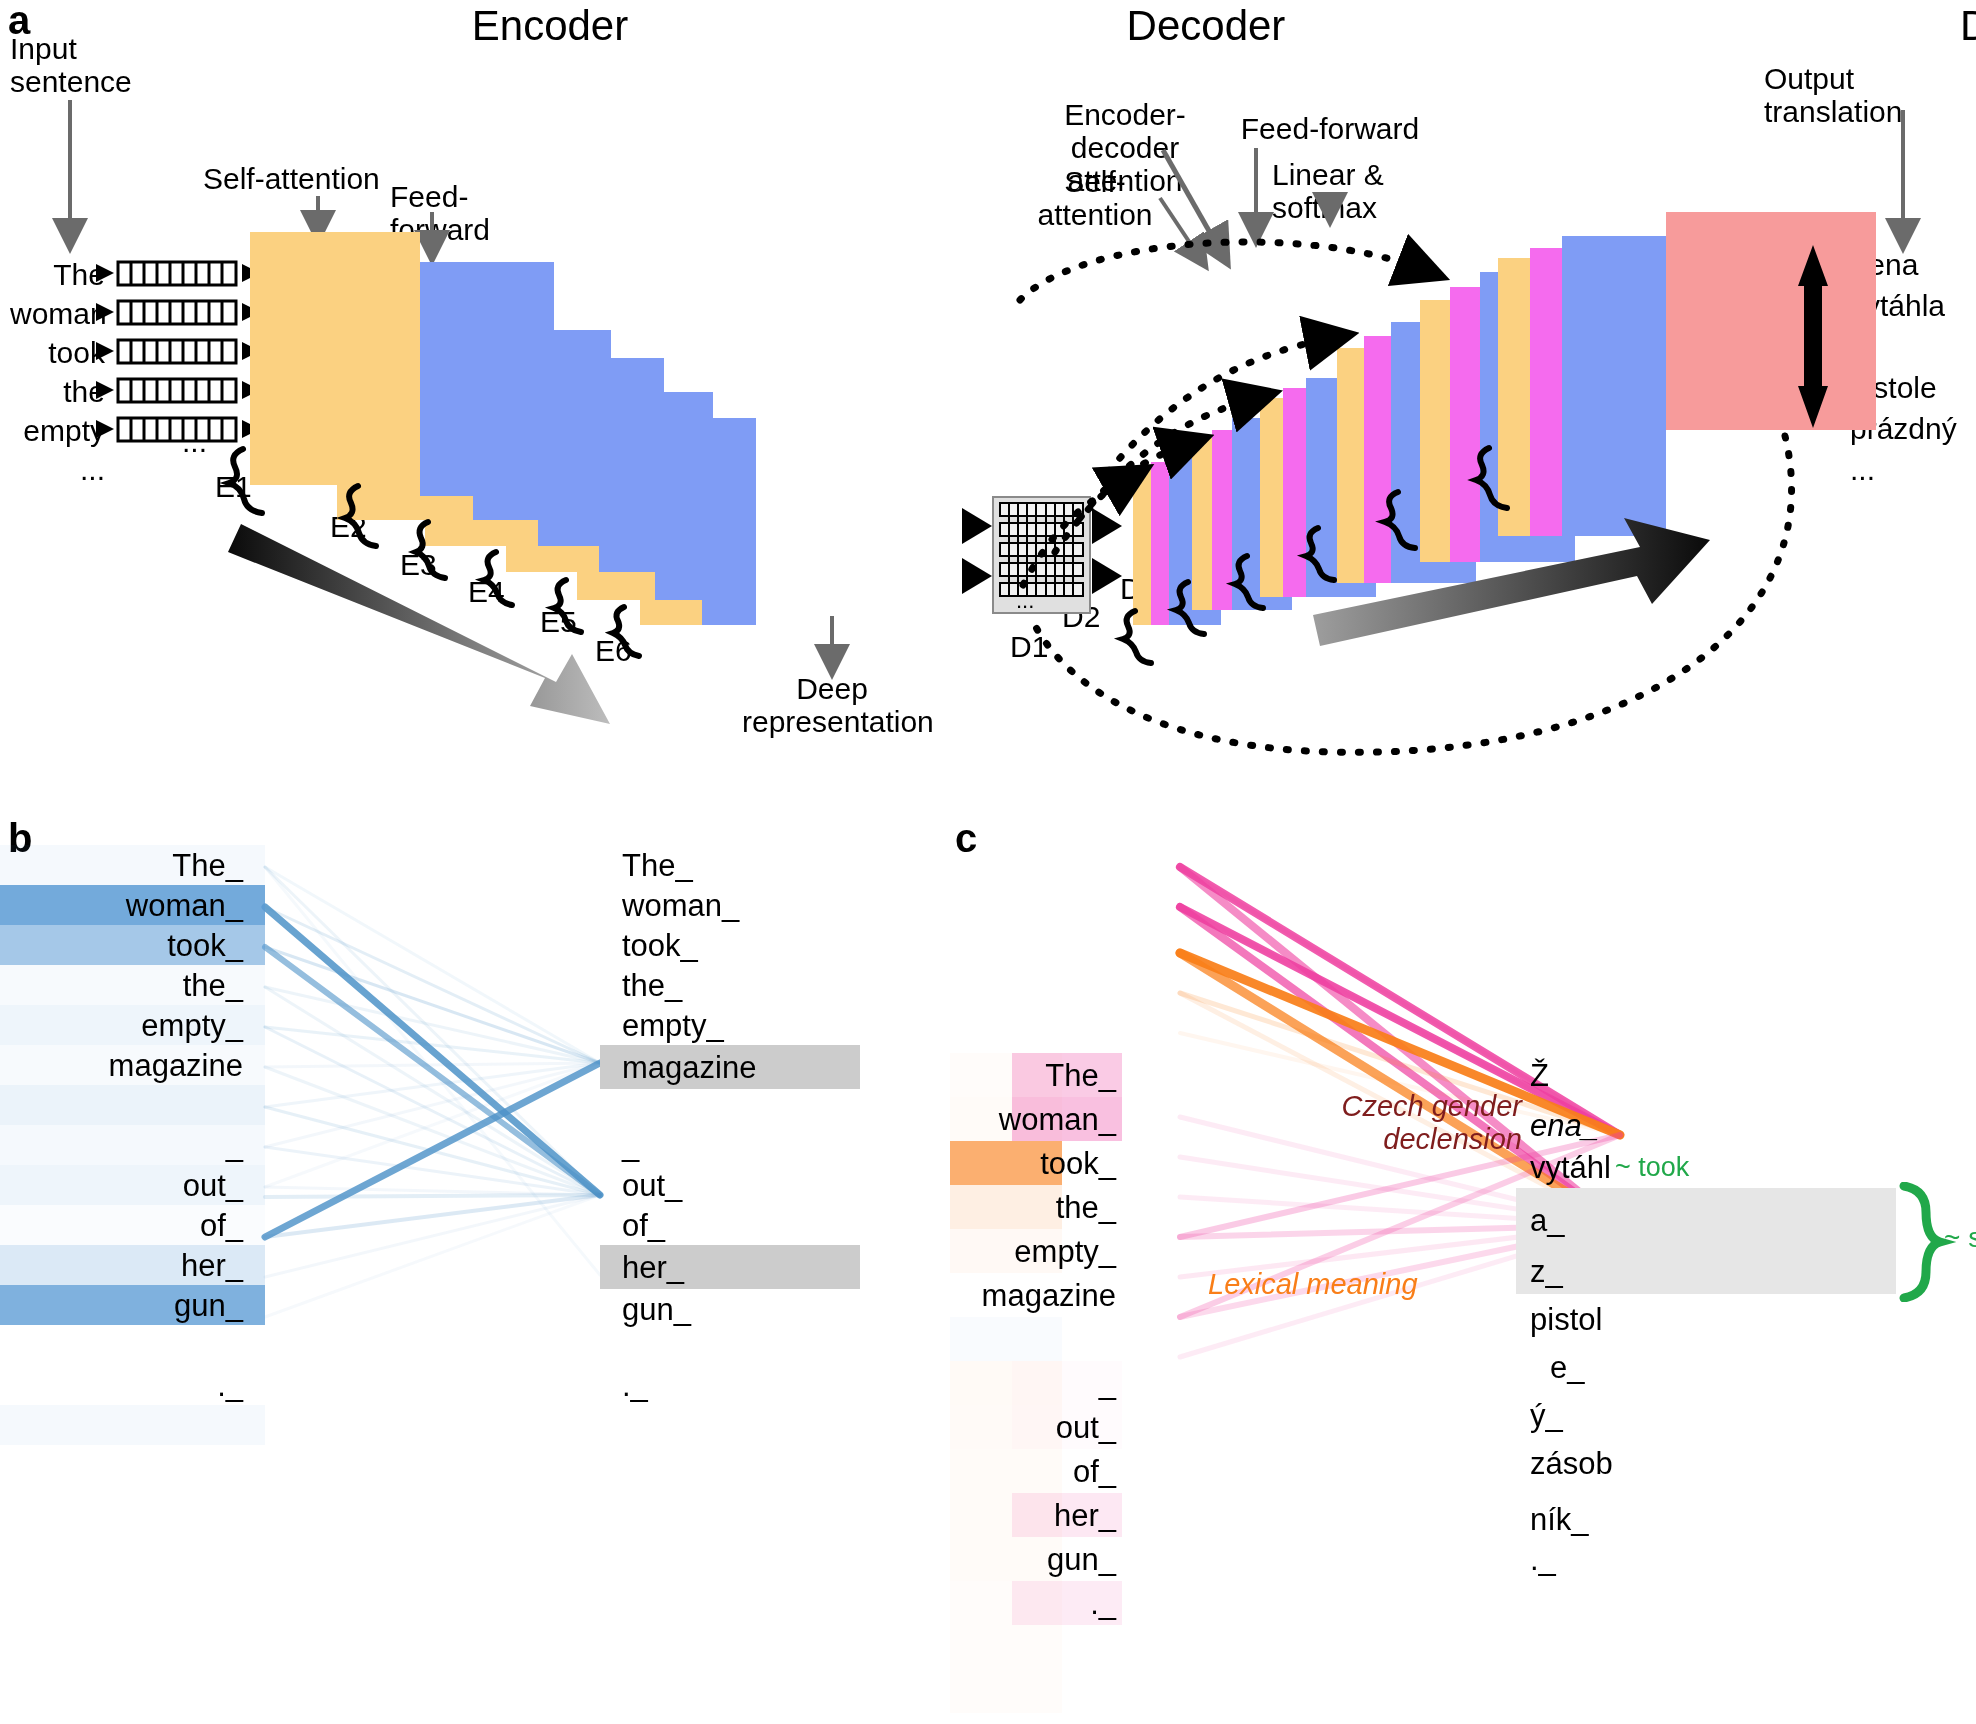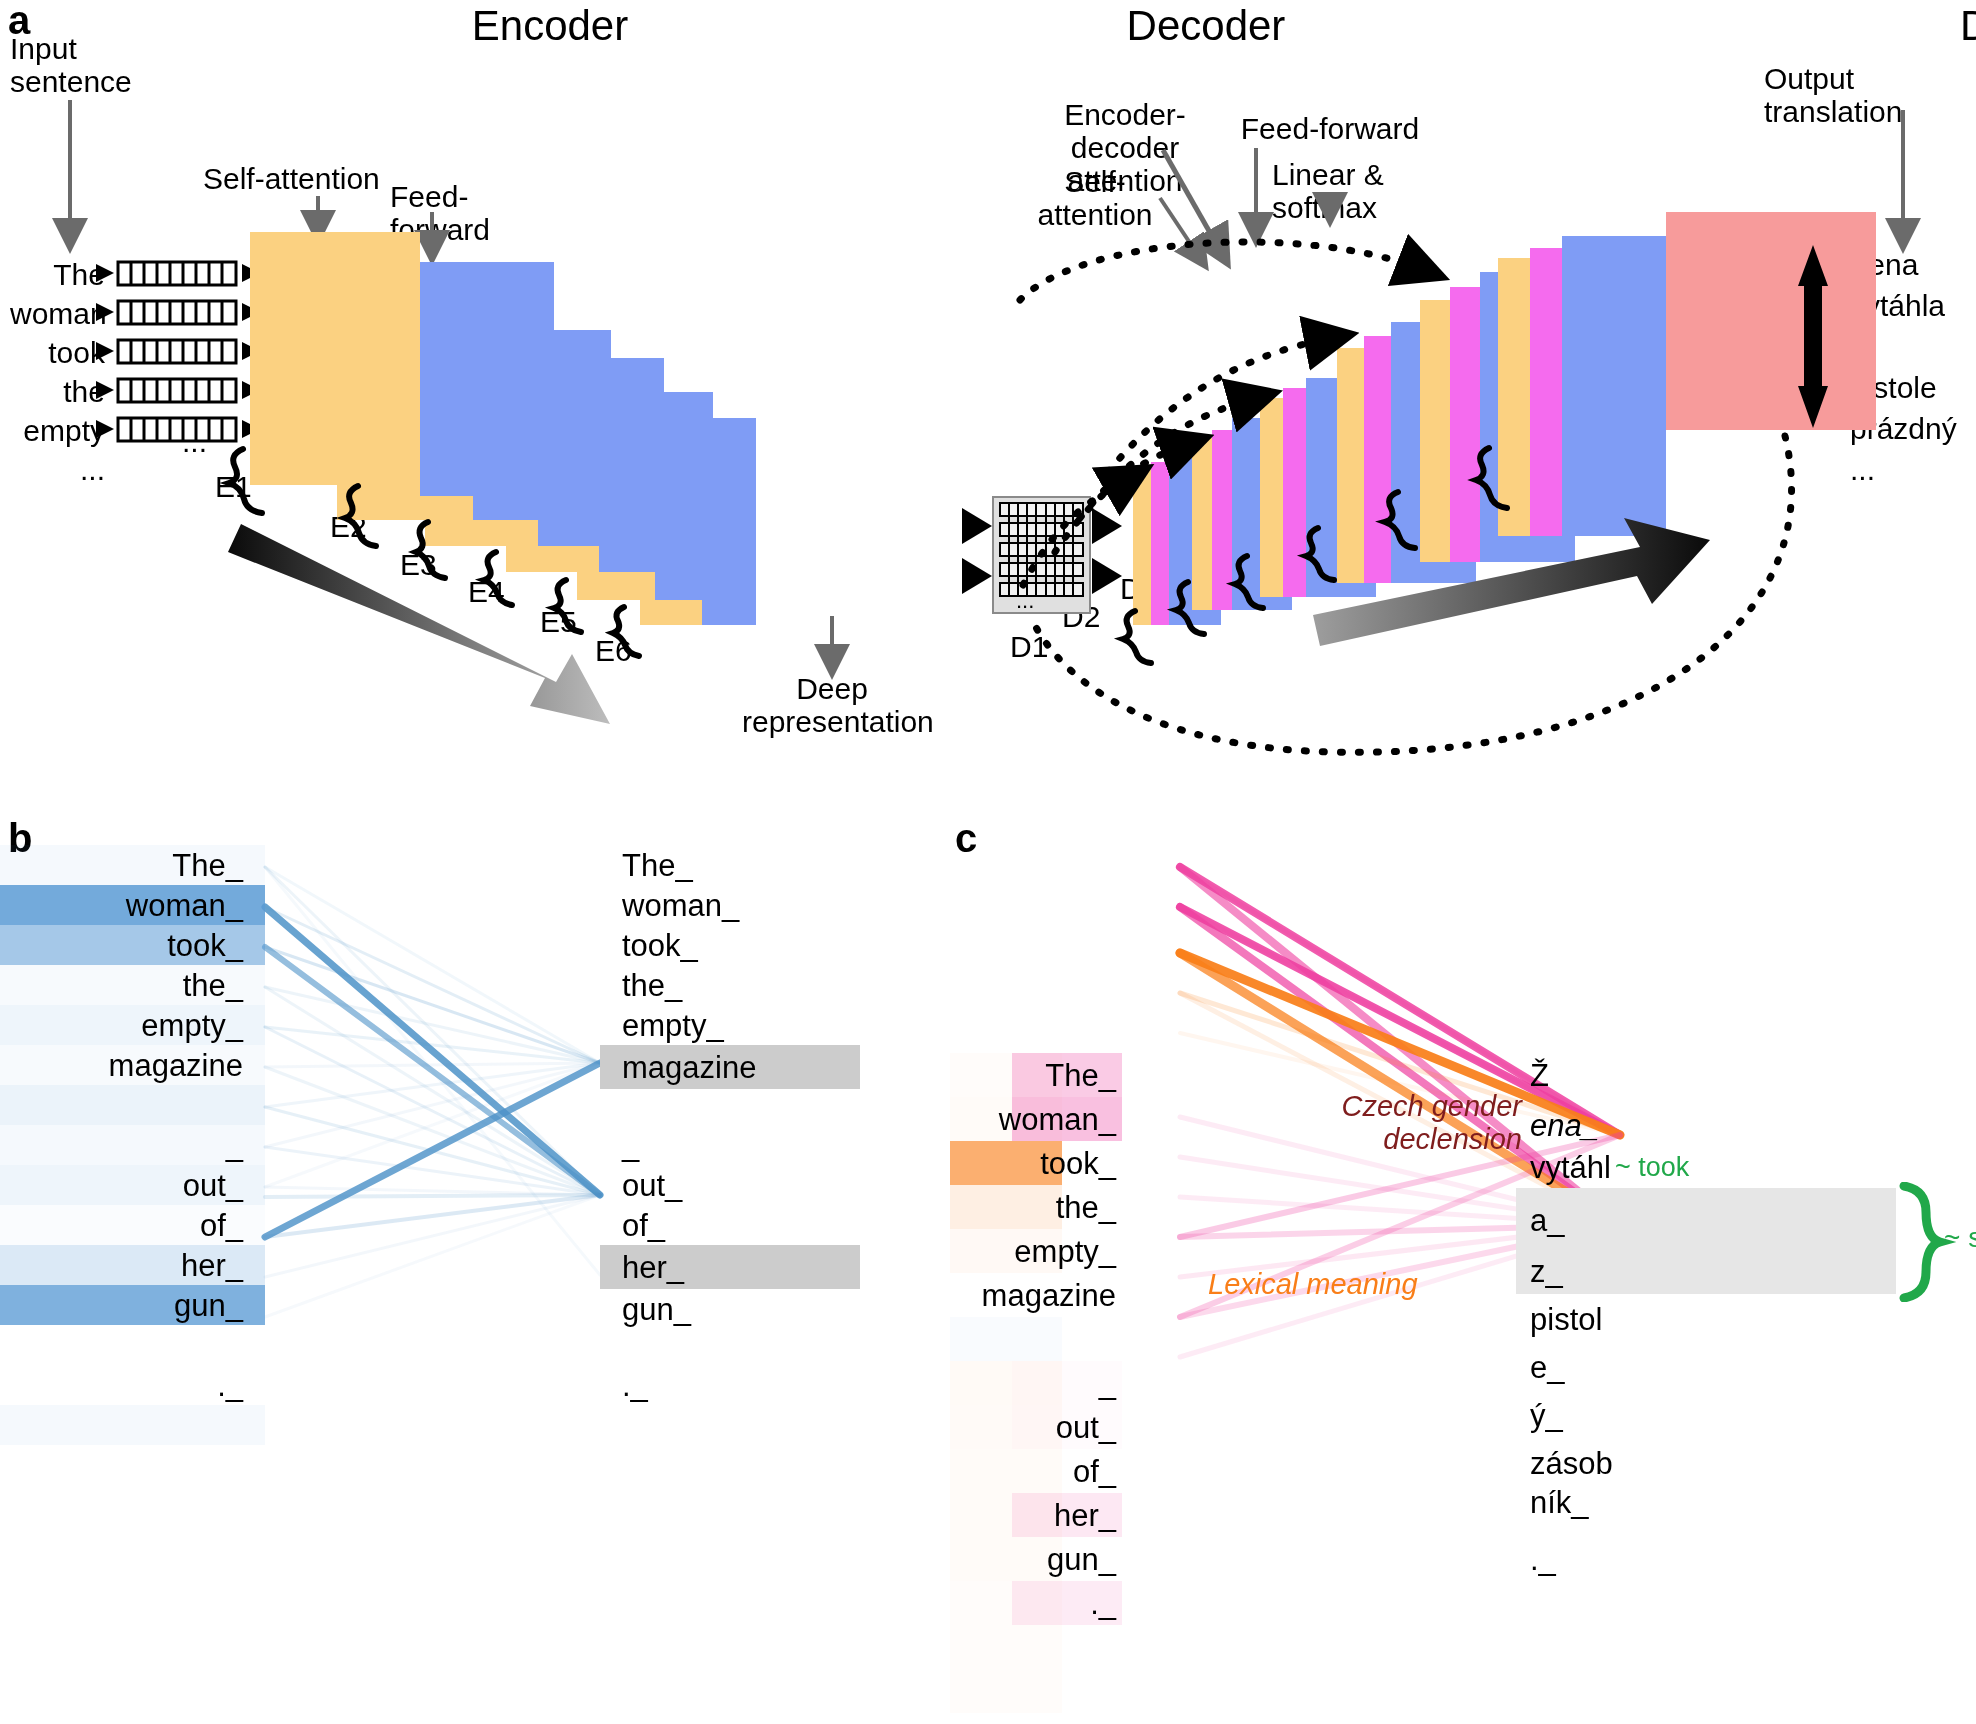--- a/index.html
+++ b/index.html
@@ -549,30 +549,30 @@
   </div>
   <div style="height:53px;display:flex;align-items:center;">
       <span class="tok">a_</span>
     </div>
   <div style="height:48px;display:flex;align-items:center;">
       <span class="tok">z_</span>
     </div>
   <div style="height:48px;display:flex;align-items:center;">
       <span class="tok">pistol</span>
     </div>
-  <div style="height:48px;display:flex;align-items:center;">
+  <div style="height:48px;display:flex;align-items:center;margin-left:20px;">
       <span class="tok">e_</span>
     </div>
   <div style="height:48px;display:flex;align-items:center;">
       <span class="tok">ý_</span>
     </div>
   <div style="height:48px;display:flex;align-items:center;">
       <span class="tok">zásob</span>
     </div>
-  <div style="height:48px;display:flex;align-items:flex-start;">
+  <div style="height:48px;display:flex;align-items:flex-end;">
       <span class="tok">ník_</span>
     </div>
   <div style="height:48px;display:flex;align-items:center;">
       <span class="tok">._</span>
     </div>
 </div>
 
 <svg class="abs noevt" width="60" height="120" style="left:1898px;top:1182px;">
   <path d="M6,4 q22,4 22,26 q0,26 14,30 q-14,4 -14,30 q0,22 -22,26" fill="none" stroke="#21A84A" stroke-width="9" stroke-linecap="round"></path>
 </svg>

